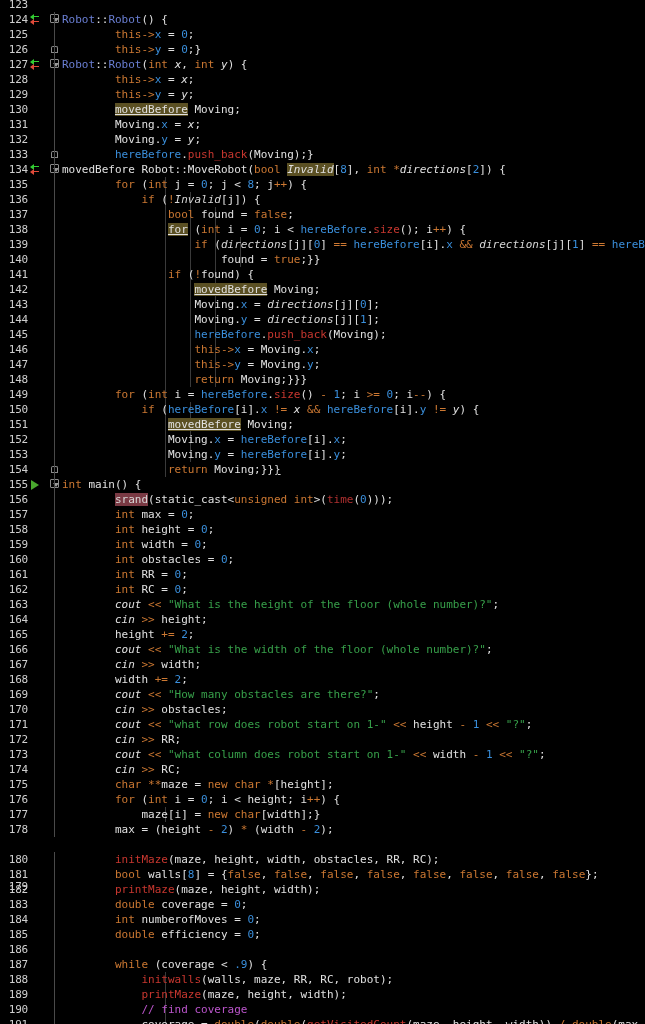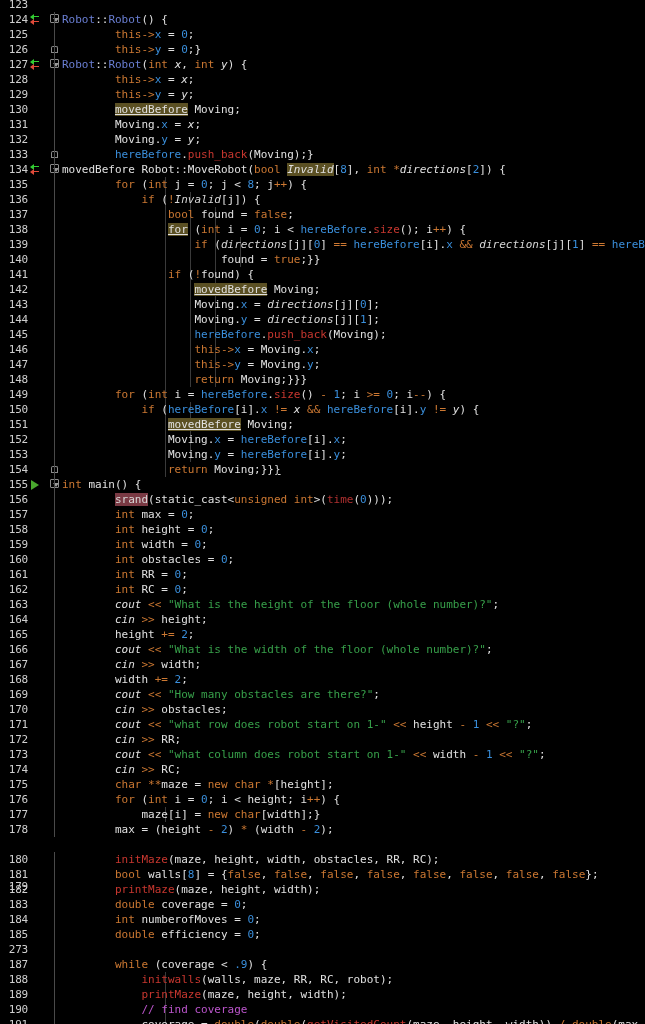--- a/index.html
+++ b/index.html
@@ -252,20 +252,20 @@
       <div class="line" style="position: absolute; left: 0px; top: 792px; width: 645px;"><div class="gutter"><span class="lnum">176</span></div><div style="position: absolute; left: 54px; top: 0px; width: 1px; height: 15px; background: rgb(74, 74, 74);"></div><div class="code"><span class="plain">        </span><span class="kw">for</span><span class="plain"> (</span><span class="kw">int</span><span class="plain"> i = </span><span class="num">0</span><span class="plain">; i &lt; height; i</span><span class="op">++</span><span class="plain">) {</span></div></div>
       <div class="line" style="position: absolute; left: 0px; top: 807px; width: 645px;"><div class="gutter"><span class="lnum">177</span></div><div style="position: absolute; left: 54px; top: 0px; width: 1px; height: 15px; background: rgb(74, 74, 74);"></div><div class="iguide" style="left: 165px;"></div><div class="code"><span class="plain">            maze[i] = </span><span class="kw">new</span><span class="plain"> </span><span class="kw">char</span><span class="plain">[width];}</span></div></div>
       <div class="line" style="position: absolute; left: 0px; top: 822px; width: 645px;"><div class="gutter"><span class="lnum">178</span></div><div style="position: absolute; left: 54px; top: 0px; width: 1px; height: 15px; background: rgb(74, 74, 74);"></div><div class="code"><span class="plain">        max = (height </span><span class="op">-</span><span class="plain"> </span><span class="num">2</span><span class="plain">) </span><span class="op">*</span><span class="plain"> (width </span><span class="op">-</span><span class="plain"> </span><span class="num">2</span><span class="plain">);</span></div></div>
       <div class="line" style="position: absolute; left: 0px; top: 837px; width: 559px; margin-top: 42px;"><div class="gutter"><span class="lnum">179</span></div><div style="position: absolute; left: 54px; top: 0px; width: 1px; height: 15px; background: rgb(74, 74, 74);"></div></div>
       <div class="line" style="position: absolute; left: 0px; top: 852px; width: 645px;"><div class="gutter"><span class="lnum">180</span></div><div style="position: absolute; left: 54px; top: 0px; width: 1px; height: 15px; background: rgb(74, 74, 74);"></div><div class="code"><span class="plain">        </span><span class="fn">initMaze</span><span class="plain">(maze, height, width, obstacles, RR, RC);</span></div></div>
       <div class="line" style="position: absolute; left: 0px; top: 867px; width: 645px;"><div class="gutter"><span class="lnum">181</span></div><div style="position: absolute; left: 54px; top: 0px; width: 1px; height: 15px; background: rgb(74, 74, 74);"></div><div class="code"><span class="plain">        </span><span class="kw">bool</span><span class="plain"> walls[</span><span class="num">8</span><span class="plain">] = {</span><span class="kw">false</span><span class="plain">, </span><span class="kw">false</span><span class="plain">, </span><span class="kw">false</span><span class="plain">, </span><span class="kw">false</span><span class="plain">, </span><span class="kw">false</span><span class="plain">, </span><span class="kw">false</span><span class="plain">, </span><span class="kw">false</span><span class="plain">, </span><span class="kw">false</span><span class="plain">};</span></div></div>
       <div class="line" style="position: absolute; left: 0px; top: 882px; width: 645px;"><div class="gutter"><span class="lnum">182</span></div><div style="position: absolute; left: 54px; top: 0px; width: 1px; height: 15px; background: rgb(74, 74, 74);"></div><div class="code"><span class="plain">        </span><span class="fn">printMaze</span><span class="plain">(maze, height, width);</span></div></div>
       <div class="line" style="position: absolute; left: 0px; top: 897px; width: 645px;"><div class="gutter"><span class="lnum">183</span></div><div style="position: absolute; left: 54px; top: 0px; width: 1px; height: 15px; background: rgb(74, 74, 74);"></div><div class="code"><span class="plain">        </span><span class="kw">double</span><span class="plain"> coverage = </span><span class="num">0</span><span class="plain">;</span></div></div>
       <div class="line" style="position: absolute; left: 0px; top: 912px; width: 645px;"><div class="gutter"><span class="lnum">184</span></div><div style="position: absolute; left: 54px; top: 0px; width: 1px; height: 15px; background: rgb(74, 74, 74);"></div><div class="code"><span class="plain">        </span><span class="kw">int</span><span class="plain"> numberofMoves = </span><span class="num">0</span><span class="plain">;</span></div></div>
       <div class="line" style="position: absolute; left: 0px; top: 927px; width: 645px;"><div class="gutter"><span class="lnum">185</span></div><div style="position: absolute; left: 54px; top: 0px; width: 1px; height: 15px; background: rgb(74, 74, 74);"></div><div class="code"><span class="plain">        </span><span class="kw">double</span><span class="plain"> efficiency = </span><span class="num">0</span><span class="plain">;</span></div></div>
-      <div class="line" style="position: absolute; left: 0px; top: 942px; width: 645px;"><div class="gutter"><span class="lnum">273</span></div><div style="position: absolute; left: 54px; top: 0px; width: 1px; height: 15px; background: rgb(74, 74, 74);"></div><div class="code"></div></div>
+      <div class="line" style="position: absolute; left: 0px; top: 942px; width: 645px;"><div class="gutter"><span class="lnum">186</span></div><div style="position: absolute; left: 54px; top: 0px; width: 1px; height: 15px; background: rgb(74, 74, 74);"></div><div class="code"></div></div>
       <div class="line" style="position: absolute; left: 0px; top: 957px; width: 645px;"><div class="gutter"><span class="lnum">187</span></div><div style="position: absolute; left: 54px; top: 0px; width: 1px; height: 15px; background: rgb(74, 74, 74);"></div><div class="code"><span class="plain">        </span><span class="kw">while</span><span class="plain"> (coverage &lt; </span><span class="num">.9</span><span class="plain">) {</span></div></div>
       <div class="line" style="position: absolute; left: 0px; top: 972px; width: 645px;"><div class="gutter"><span class="lnum">188</span></div><div style="position: absolute; left: 54px; top: 0px; width: 1px; height: 15px; background: rgb(74, 74, 74);"></div><div class="iguide" style="left: 165px;"></div><div class="code"><span class="plain">            </span><span class="fn">initwalls</span><span class="plain">(walls, maze, RR, RC, robot);</span></div></div>
       <div class="line" style="position: absolute; left: 0px; top: 987px; width: 645px;"><div class="gutter"><span class="lnum">189</span></div><div style="position: absolute; left: 54px; top: 0px; width: 1px; height: 15px; background: rgb(74, 74, 74);"></div><div class="iguide" style="left: 165px;"></div><div class="code"><span class="plain">            </span><span class="fn">printMaze</span><span class="plain">(maze, height, width);</span></div></div>
       <div class="line" style="position: absolute; left: 0px; top: 1002px; width: 645px;"><div class="gutter"><span class="lnum">190</span></div><div style="position: absolute; left: 54px; top: 0px; width: 1px; height: 15px; background: rgb(74, 74, 74);"></div><div class="iguide" style="left: 165px;"></div><div class="code"><span class="plain">            </span><span class="cmt">// find coverage</span></div></div>
       <div class="line" style="position: absolute; left: 0px; top: 1017px; width: 645px;"><div class="gutter"><span class="lnum">191</span></div><div style="position: absolute; left: 54px; top: 0px; width: 1px; height: 15px; background: rgb(74, 74, 74);"></div><div class="iguide" style="left: 165px;"></div><div class="code"><span class="plain">            coverage = </span><span class="kw">double</span><span class="plain">(</span><span class="kw">double</span><span class="plain">(</span><span class="fn">getVisitedCount</span><span class="plain">(maze, height, width)) </span><span class="op">/</span><span class="plain"> </span><span class="kw">double</span><span class="plain">(max </span><span class="op">-</span></div></div>
     </div>
 </div>
 
 </body></html>

